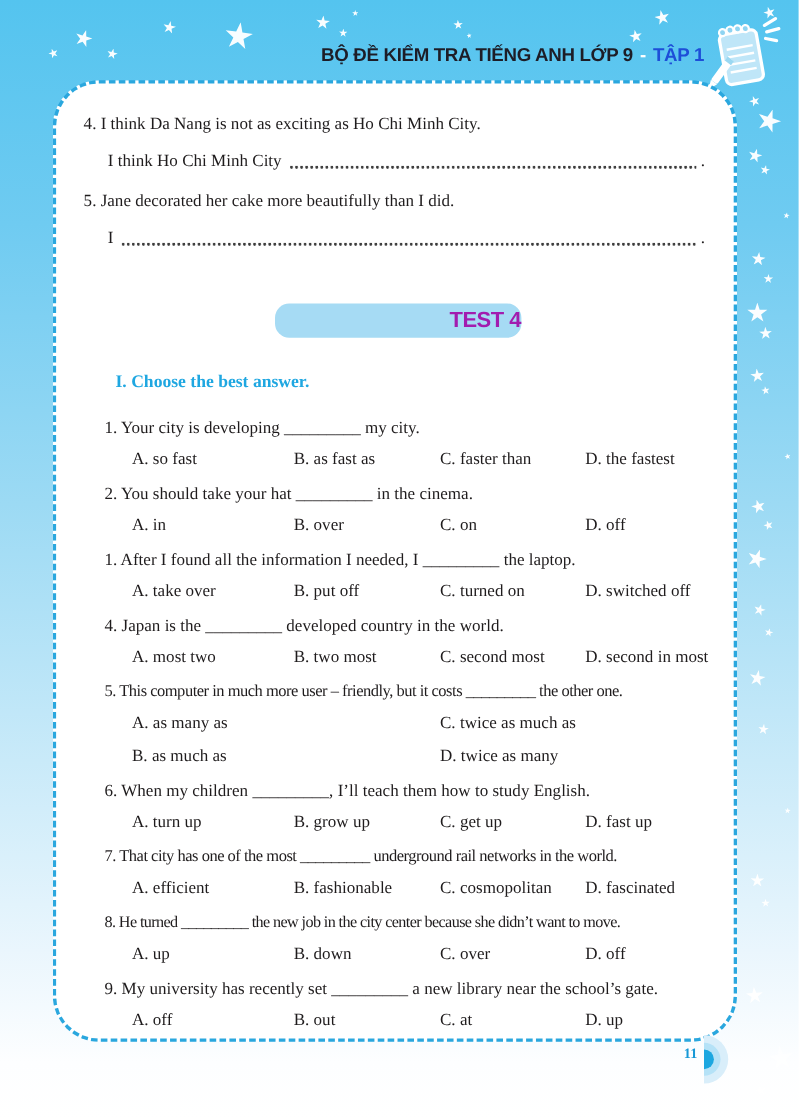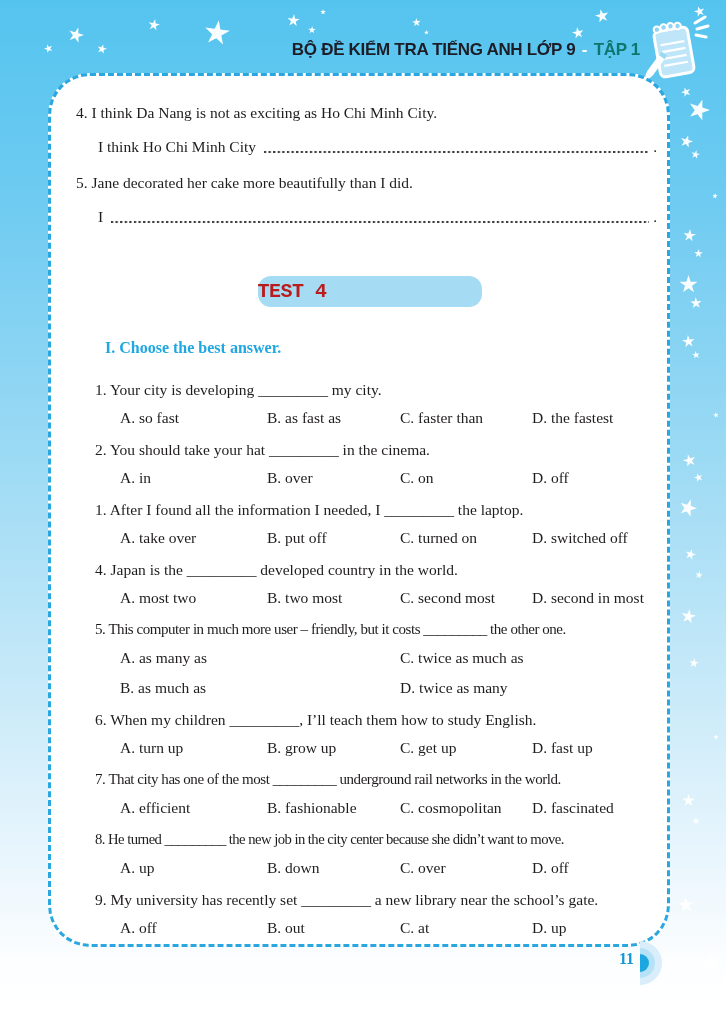--- a/index.html
+++ b/index.html
@@ -11,55 +11,55 @@
   .star{
     position:absolute;background:#fff;display:block;
     clip-path:polygon(50% 0%,61% 35%,98% 35%,68% 57%,79% 91%,50% 70%,21% 91%,32% 57%,2% 35%,39% 35%);
   }
   .header-title{
     position:absolute;top:40px;left:0;right:86px;text-align:right;
     font-family:"Liberation Sans",sans-serif;font-weight:700;font-size:17px;
     letter-spacing:-0.3px;color:#1d1d27;white-space:nowrap;
   }
   .header-title .title-sep{color:#ffffff;font-weight:700;padding:0 2px;}
-  .header-title .title-vol{color:#0f766e;font-weight:700;}
+  .header-title .title-vol{color:#1d4ed8;font-weight:700;}
   .notepad-icon{position:absolute;left:634px;top:10px;}
   .panel{
     position:absolute;left:48px;top:73px;width:622px;height:874px;
     box-sizing:border-box;background:#ffffff;
     border:3px dashed #2AA7DE;border-radius:42px;
-    padding:26px 4px 0 25px;color:#1f1c1d;font-size:15.5px;
+    padding:26px 20px 0 25px;color:#1f1c1d;font-size:15.5px;
   }
   .rw-q{line-height:21px;margin-bottom:13px;}
   .rw-a{display:flex;align-items:baseline;margin:0 6px 15px 22px;line-height:21px;}
   .dots{
     flex:1;height:15px;margin:0 4px 0 7px;align-self:flex-end;
     background-image:radial-gradient(circle at 2px 10px,#3a3a3a 1.05px,transparent 1.55px);
     background-size:4.6px 15px;background-repeat:repeat-x;
   }
   .badge{
     width:224px;height:31px;margin:49px auto 0 auto;background:#A6DBF4;
-    border-radius:13px;text-align:left;line-height:31px;
-    font-family:Liberation Mono, monospace;font-weight:700;font-size:20px;
-    letter-spacing:-0.5px;color:#b91c1c;
+    border-radius:13px;text-align:right;line-height:31px;
+    font-family:Liberation Sans, sans-serif;font-weight:700;font-size:20px;
+    letter-spacing:-0.5px;color:#a21caf;
   }
   .sec-heading{
     margin-top:31px;color:#1FA7E1;font-weight:700;font-size:16px;line-height:20px;margin-left:29px;
   }
   .quiz{margin-top:21px;}
   .qb{margin-bottom:11px;margin-left:19px;}
   .qt{line-height:21px;margin-bottom:7px;white-space:nowrap;}
   .qt.cond{font-size:15px;letter-spacing:-0.45px;}
   .qt.xcond{font-size:14.7px;letter-spacing:-0.55px;}
   .opts{display:grid;grid-template-columns:147px 133px 132px auto;margin-left:25px;line-height:21px;}
   .opts2{display:grid;grid-template-columns:280px auto;margin-left:25px;line-height:21px;row-gap:9px;}
   .opt{white-space:nowrap;}
   .pagenum{
     position:absolute;left:604px;top:950px;width:30px;text-align:right;
-    color:#1798D6;font-weight:700;font-size:16px;
+    color:#1798D6;font-weight:700;font-size:13px;
   }
   .bullseye{position:absolute;left:640px;top:941px;width:24px;height:44px;}
   .bullseye .b1{position:absolute;left:0;top:0;width:22px;height:44px;border-radius:0 44px 44px 0;background:#D9EEFA;}
   .bullseye .b2{position:absolute;left:0;top:7px;width:15px;height:30px;border-radius:0 30px 30px 0;background:#B5E2F7;}
   .bullseye .b3{position:absolute;left:0;top:13px;width:9px;height:18px;border-radius:0 18px 18px 0;background:#1CA7E0;}
 </style>
 </head>
 <body>
 
 <div id="star-field">

